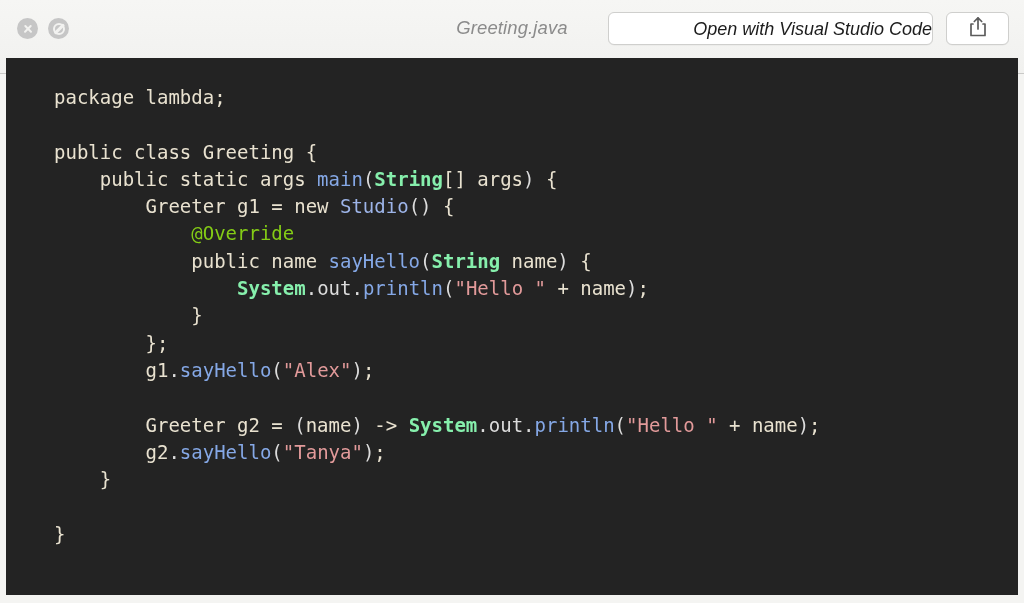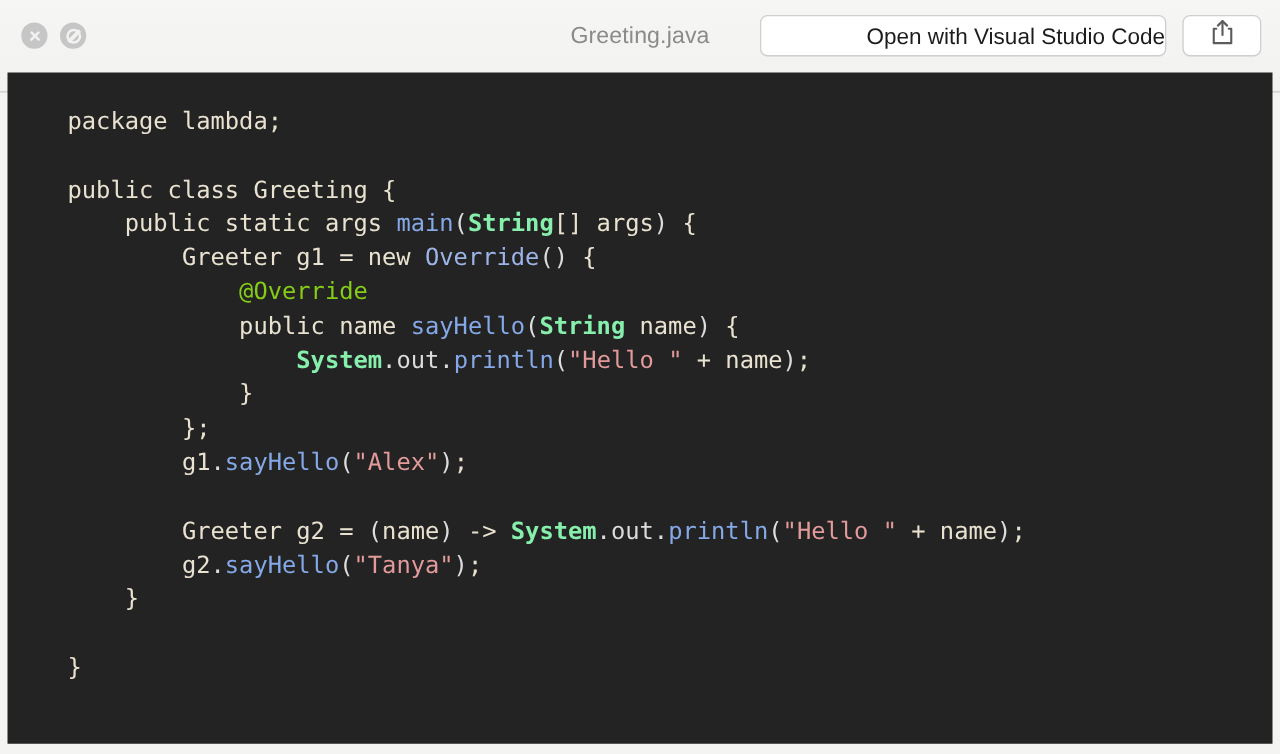--- a/index.html
+++ b/index.html
@@ -22,20 +22,21 @@
     box-sizing: border-box;
   }
 
   
   #toolbar {
     position: relative;
     height: 74px;
     background: linear-gradient(to bottom, #f6f6f4 0%, #f1f1ef 100%);
     border-bottom: 1px solid #c9c9c7;
     box-sizing: border-box;
+    font-style: italic;
   }
 
   .win-buttons {
     position: absolute;
     left: 17px;
     top: 18px;
     display: flex;
     gap: 10px;
     align-items: center;
   }
@@ -192,21 +193,21 @@
       </span>
     </div>
 
   </div>
 
   <div id="code-panel">
     <pre id="code-block"><span><span class="t-plain">package lambda;</span></span>
 <span></span>
 <span><span class="t-plain">public class Greeting {</span></span>
 <span><span class="t-plain">    public static args </span><span class="t-fn">main</span><span class="t-punct">(</span><span class="t-type">String</span><span class="t-plain">[] args</span><span class="t-punct">)</span><span class="t-plain"> {</span></span>
-<span><span class="t-plain">        Greeter g1 = new </span><span class="t-cls">Override</span><span class="t-punct">()</span><span class="t-plain"> {</span></span>
+<span><span class="t-plain">        Greeter g1 = new </span><span class="t-cls">Studio</span><span class="t-punct">()</span><span class="t-plain"> {</span></span>
 <span><span class="t-plain">            </span><span class="t-ann">@Override</span></span>
 <span><span class="t-plain">            public name </span><span class="t-fn">sayHello</span><span class="t-punct">(</span><span class="t-type">String</span><span class="t-plain"> name</span><span class="t-punct">)</span><span class="t-plain"> {</span></span>
 <span><span class="t-plain">                </span><span class="t-type">System</span><span class="t-punct">.</span><span class="t-punct">out</span><span class="t-punct">.</span><span class="t-fn">println</span><span class="t-punct">(</span><span class="t-str">"Hello "</span><span class="t-plain"> + name</span><span class="t-punct">)</span><span class="t-plain">;</span></span>
 <span><span class="t-plain">            }</span></span>
 <span><span class="t-plain">        };</span></span>
 <span><span class="t-plain">        g1</span><span class="t-punct">.</span><span class="t-fn">sayHello</span><span class="t-punct">(</span><span class="t-str">"Alex"</span><span class="t-punct">)</span><span class="t-plain">;</span></span>
 <span></span>
 <span><span class="t-plain">        Greeter g2 = </span><span class="t-punct">(</span><span class="t-plain">name</span><span class="t-punct">)</span><span class="t-plain"> -&gt; </span><span class="t-type">System</span><span class="t-punct">.</span><span class="t-punct">out</span><span class="t-punct">.</span><span class="t-fn">println</span><span class="t-punct">(</span><span class="t-str">"Hello "</span><span class="t-plain"> + name</span><span class="t-punct">)</span><span class="t-plain">;</span></span>
 <span><span class="t-plain">        g2</span><span class="t-punct">.</span><span class="t-fn">sayHello</span><span class="t-punct">(</span><span class="t-str">"Tanya"</span><span class="t-punct">)</span><span class="t-plain">;</span></span>
 <span><span class="t-plain">    }</span></span>

